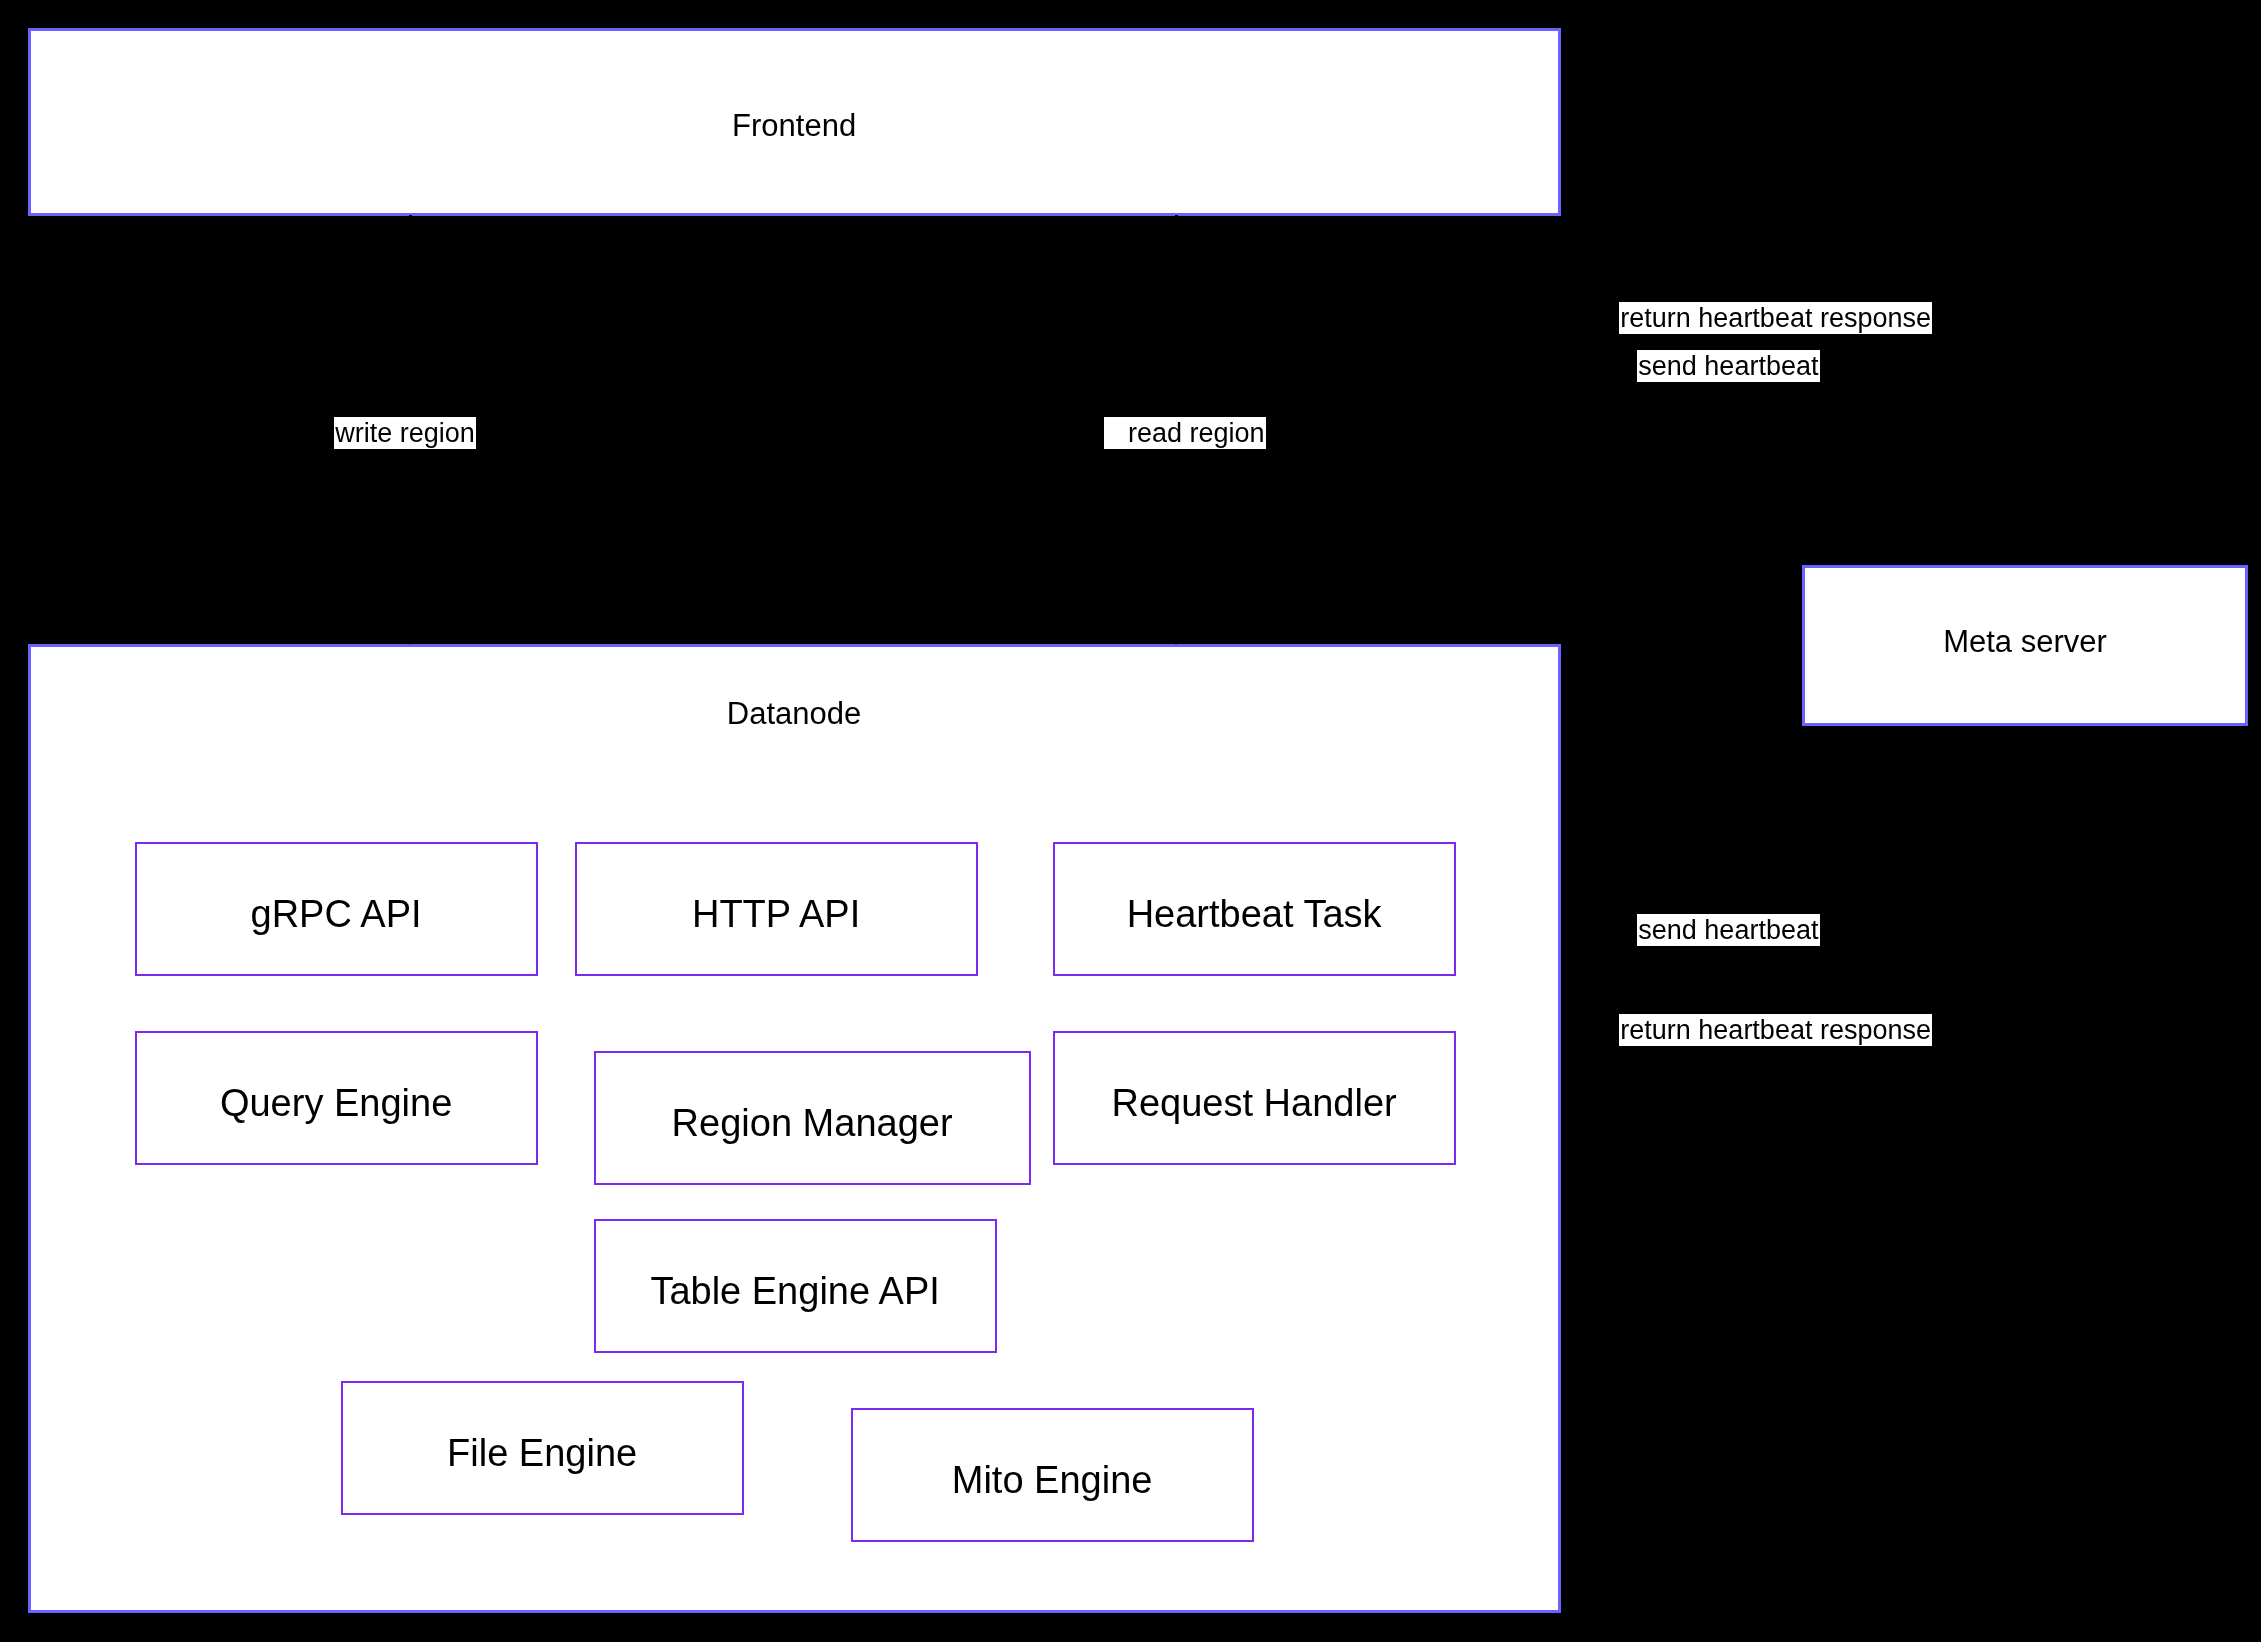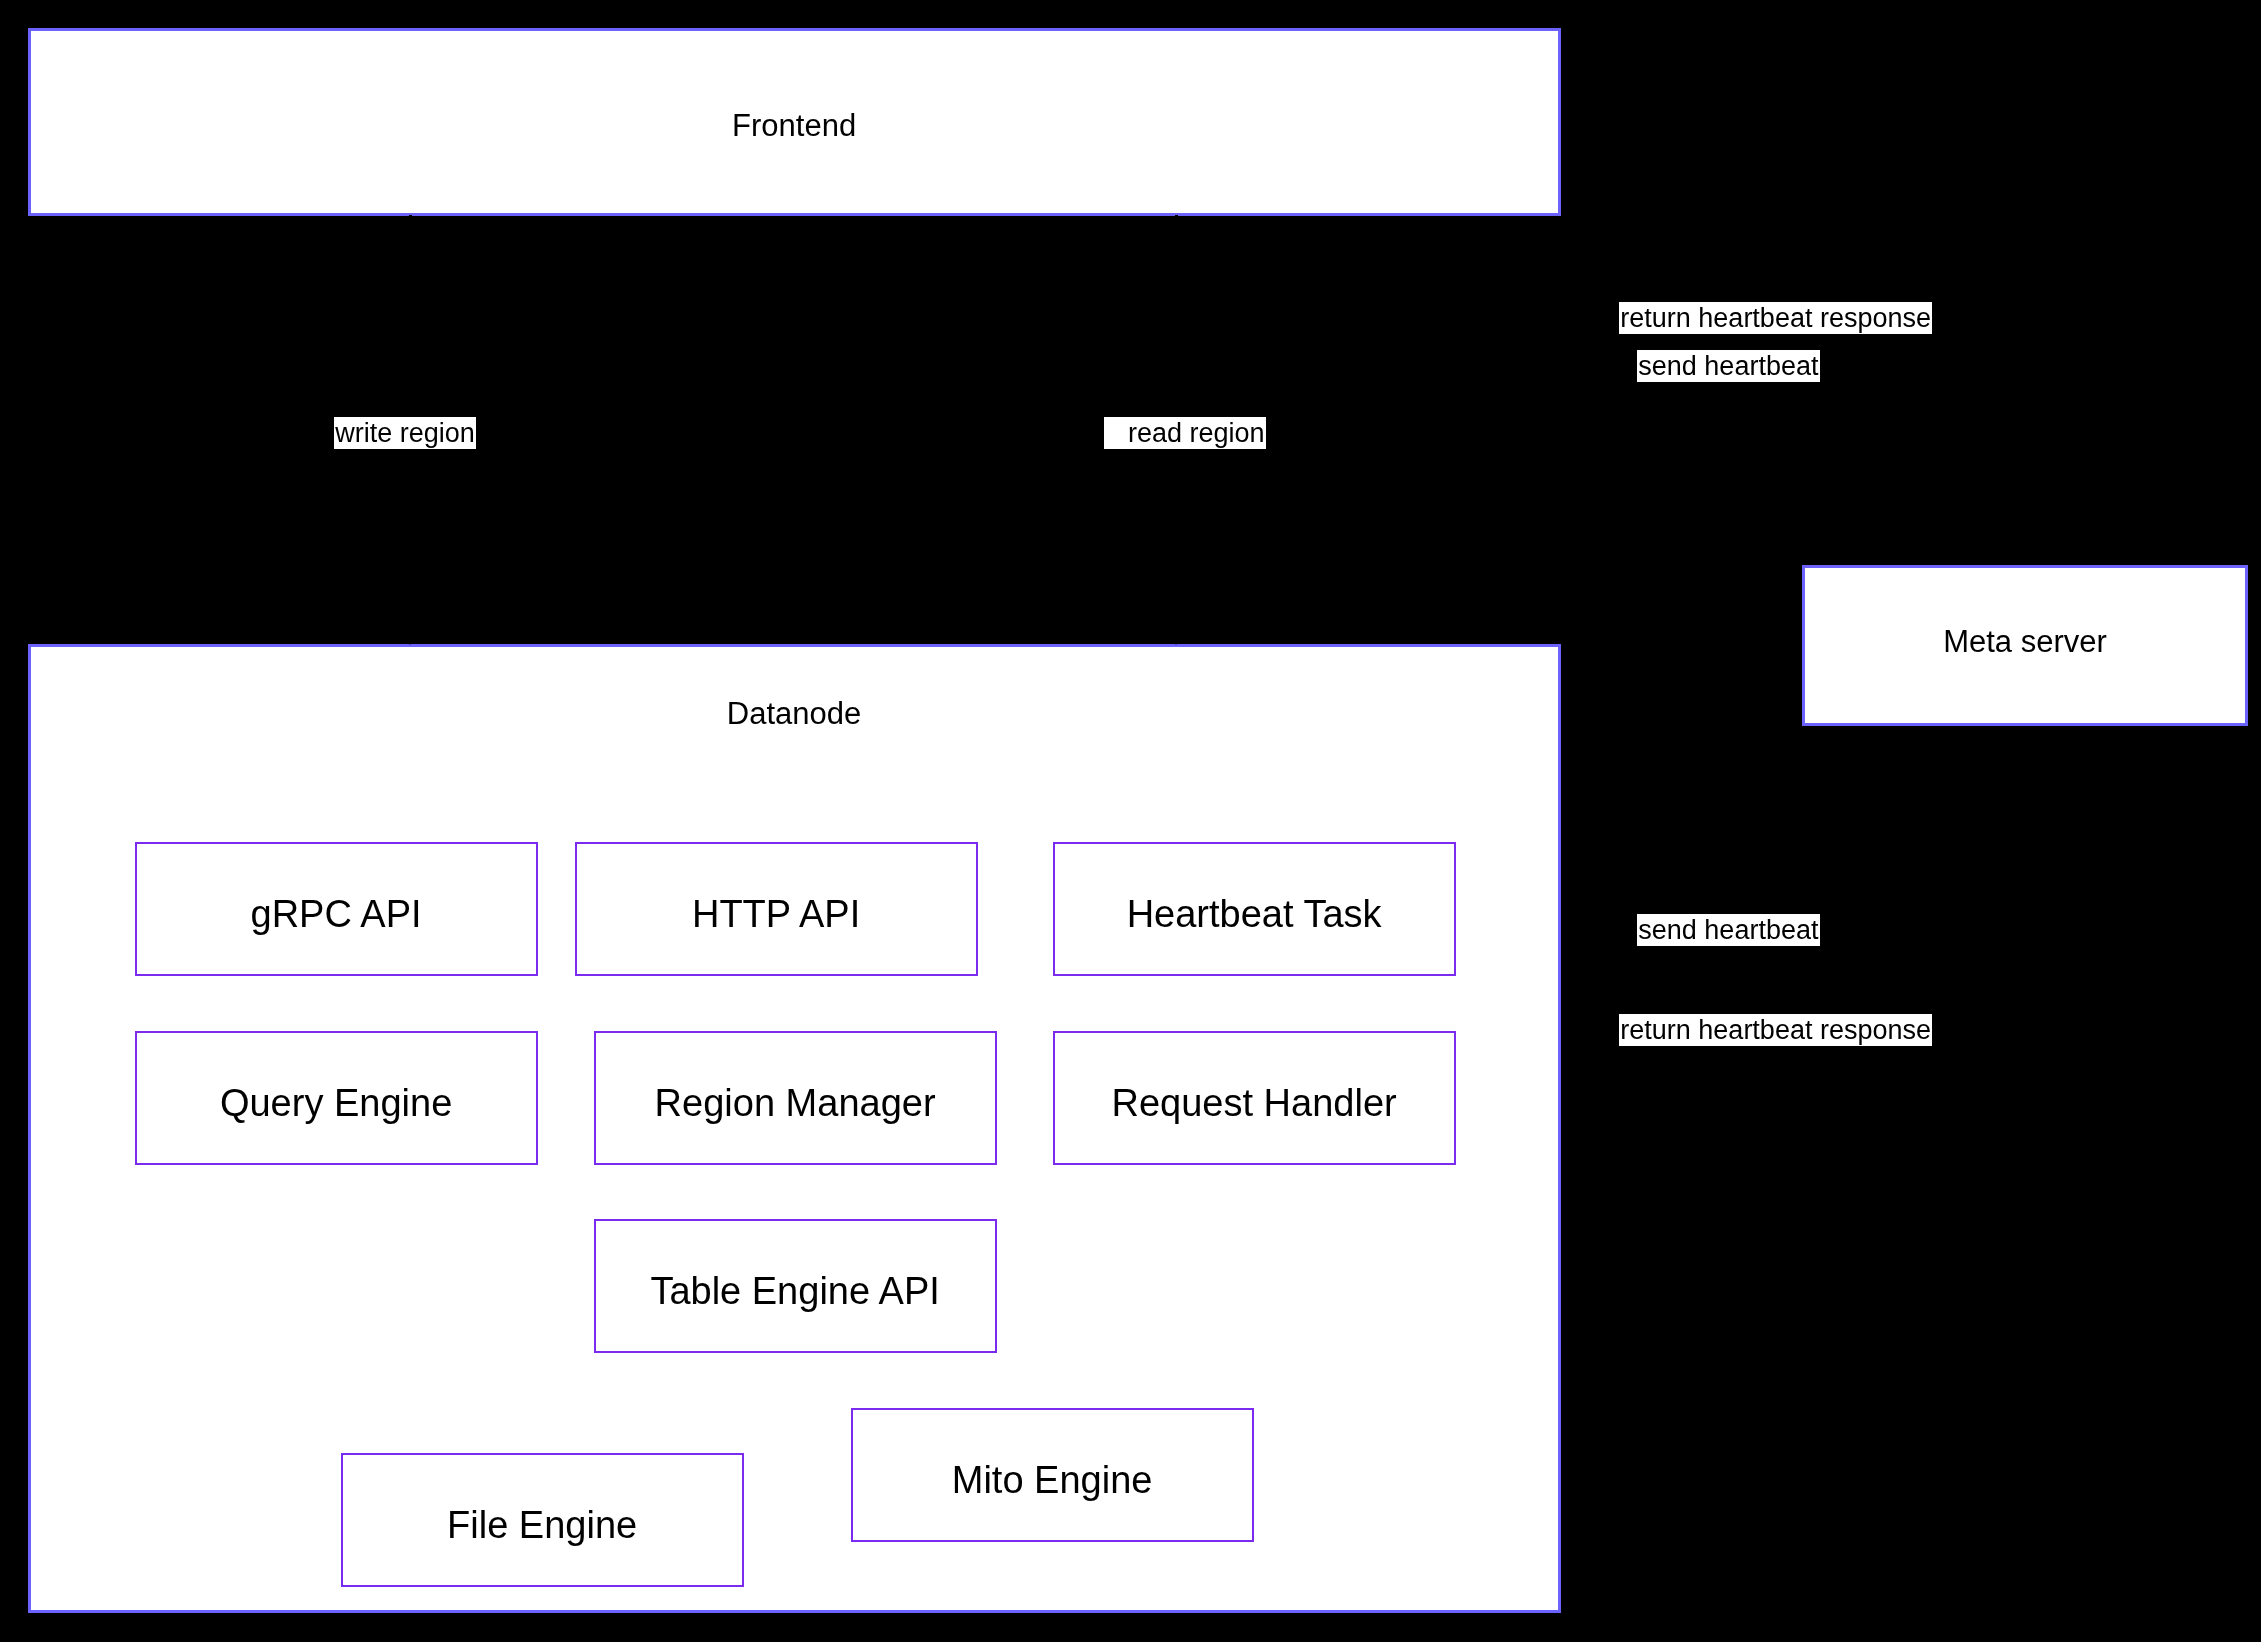--- a/index.html
+++ b/index.html
@@ -50,32 +50,32 @@
     <div class="node node-inner" style="left:544px;top:195px;width:403px;height:134px;">
       <div class="node-title" style="top:50px;">HTTP API</div>
     </div>
     <div class="node node-inner" style="left:1022px;top:195px;width:403px;height:134px;">
       <div class="node-title" style="top:50px;">Heartbeat Task</div>
     </div>
 
     <div class="node node-inner" style="left:104px;top:384px;width:403px;height:134px;">
       <div class="node-title" style="top:50px;">Query Engine</div>
     </div>
-    <div class="node node-inner" style="left:563px;top:384px;width:403px;height:134px;">
+    <div class="node node-inner" style="left:563px;top:404px;width:437px;height:134px;">
       <div class="node-title" style="top:50px;">Region Manager</div>
     </div>
     <div class="node node-inner" style="left:1022px;top:384px;width:403px;height:134px;">
       <div class="node-title" style="top:50px;">Request Handler</div>
     </div>
 
     <div class="node node-inner" style="left:563px;top:572px;width:403px;height:134px;">
       <div class="node-title" style="top:50px;">Table Engine API</div>
     </div>
 
-    <div class="node node-inner" style="left:310px;top:806px;width:403px;height:134px;">
+    <div class="node node-inner" style="left:310px;top:734px;width:403px;height:134px;">
       <div class="node-title" style="top:50px;">File Engine</div>
     </div>
     <div class="node node-inner" style="left:820px;top:761px;width:403px;height:134px;">
       <div class="node-title" style="top:50px;">Mito Engine</div>
     </div>
   </div>
 
   <div class="node node-outer" style="left:1802px;top:565px;width:446px;height:161px;">
     <div class="node-title" style="top:57px;">Meta server</div>
   </div>

